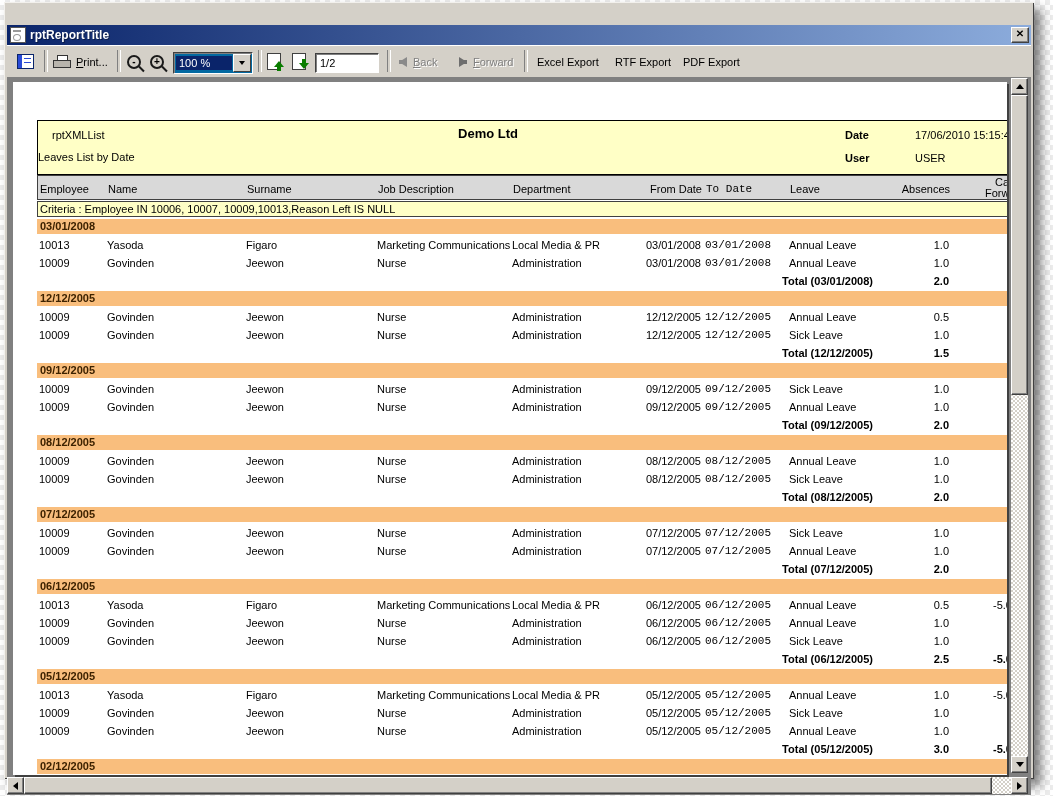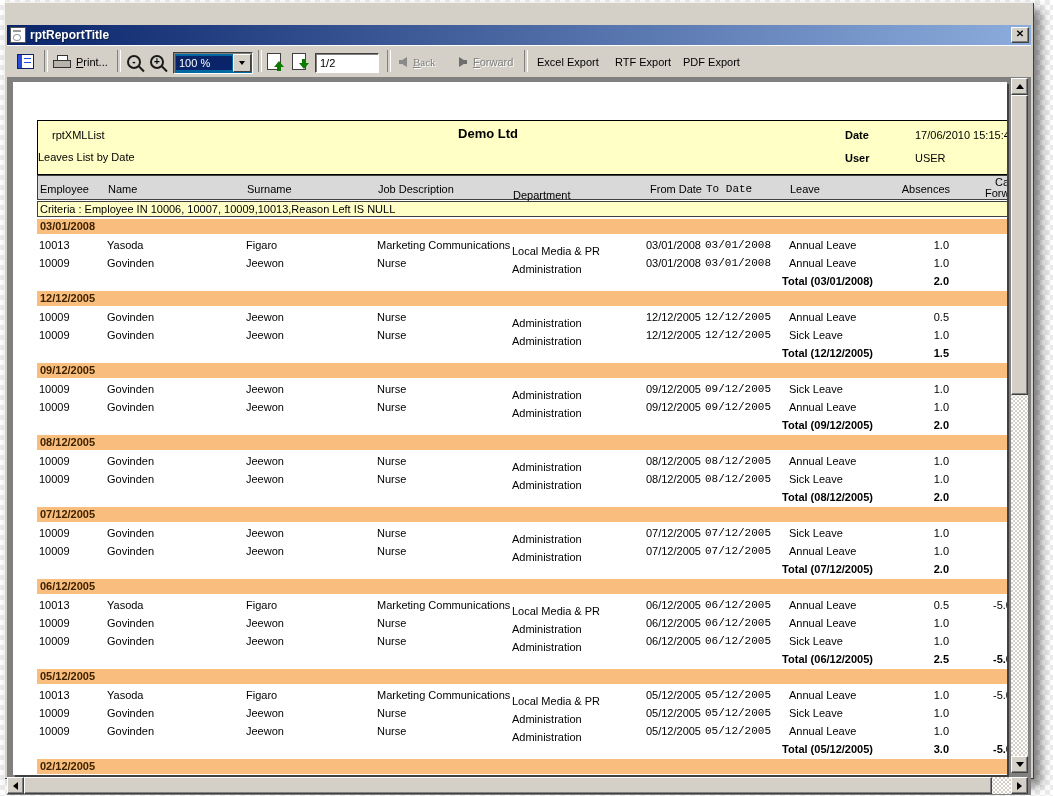--- a/index.html
+++ b/index.html
@@ -91,21 +91,21 @@
   
   .grp-bar{position:absolute;left:24px;width:1010px;height:15px;background:var(--group-bar);
     color:var(--group-text);font-weight:bold;padding-left:3px;line-height:15px;box-sizing:border-box;}
   .rrow{position:absolute;left:24px;width:1010px;height:18px;}
   .rcell{position:absolute;top:2px;white-space:nowrap;}
   .bold{font-weight:bold;}
   .c-emp{left:2px;width:66px;}
   .c-name{left:70px;width:135px;}
   .c-sur{left:209px;width:130px;}
   .c-job{left:340px;width:132px;}
-  .c-dept{left:475px;width:130px;margin-top:6px;}
+  .c-dept{left:475px;width:130px;}
   .c-from{left:592px;width:72px;text-align:right;}
   .c-to{left:668px;width:62px;font-family:Liberation Mono, monospace;}
   .c-leave{left:752px;width:100px;}
   .c-abs{left:852px;width:60px;text-align:right;}
   .c-cf{left:956px;width:70px;}
   .c-total-label{left:596px;width:240px;text-align:right;}
   
   .sb-track{background-image:conic-gradient(#fff 25%,#d4d0c8 25% 50%,#fff 50% 75%,#d4d0c8 75%);background-size:4px 4px;}
   .vscroll{position:absolute;left:1004px;top:0;width:17px;height:695px;}
   .hscroll{position:absolute;left:0;top:699px;width:1021px;height:17px;}
@@ -165,21 +165,21 @@
       <span class="pg-ico">
           <span class="g-arr dn"></span>
         </span>
     </div>
     <div class="tb" style="left:308px;top:5px;">
       <span class="pagebox">1/2</span>
     </div>
     <div class="tb-sep" style="left:380px;"></div>
     <div class="tb" style="left:392px;">
       <span class="nav-arrow-l"></span>
-      <span class="disabled-text ul-first" style="display:inline-block;font-family:Liberation Serif, serif;">Back</span>
+      <span class="disabled-text ul-first" style="display:inline-block;">Back</span>
     </div>
     <div class="tb" style="left:452px;">
       <span class="nav-arrow-r"></span>
       <span class="disabled-text ul-first" style="display:inline-block;">Forward</span>
     </div>
     <div class="tb-sep" style="left:517px;"></div>
     <div class="tb" style="left:530px;">Excel Export</div>
     <div class="tb" style="left:608px;">RTF Export</div>
     <div class="tb" style="left:676px;">PDF Export</div>
   </div>

